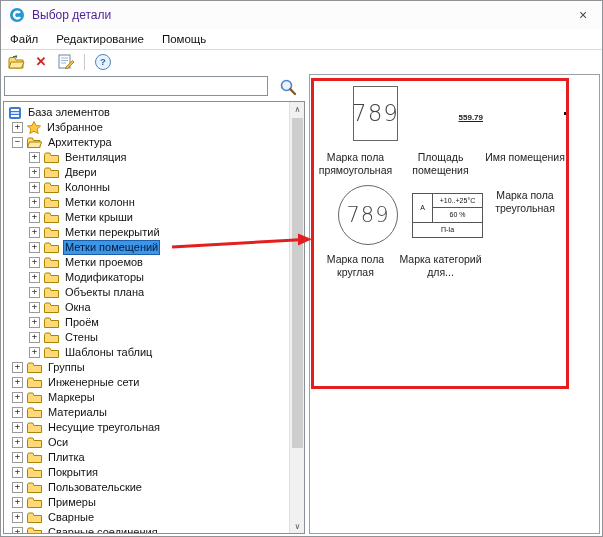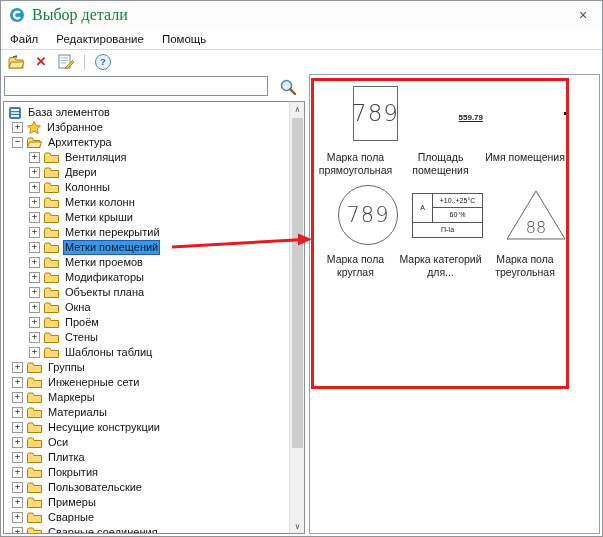--- a/index.html
+++ b/index.html
@@ -4,21 +4,21 @@
 <style>
   html,body{margin:0;padding:0;background:#d8d8d8;}
   .window{
     position:relative;width:601px;height:535px;background:#ffffff;
     border:1px solid #8f9499;font-family:"Liberation Sans",sans-serif;
     overflow:hidden;box-sizing:content-box;
   }
   
   .titlebar{position:absolute;left:0;top:0;width:100%;height:28px;background:#fcfcfc;
     display:flex;align-items:center;padding:0 8px;box-sizing:border-box;}
-  .title-text{font-size:16px;color:#15803d;margin-left:7px;font-family:Liberation Serif, serif;}
+  .title-text{font-size:12px;color:#4c1d95;margin-left:7px;}
   .close-btn{position:absolute;right:10px;top:5px;font-size:14px;color:#4a4a4a;
     width:18px;height:18px;text-align:center;line-height:18px;cursor:default;}
   
   .menubar{position:absolute;left:0;top:28px;width:100%;height:20px;
     display:flex;align-items:center;gap:14px;padding-left:7px;font-size:11.5px;color:#111;
     border-bottom:1px solid #d9d9d9;background:#fff;}
   .menu-item{padding:0 2px;}
   
   .toolbar{position:absolute;left:0;top:49px;width:100%;height:23px;display:flex;
     align-items:center;gap:7px;padding-left:6px;background:#fff;}
@@ -332,21 +332,21 @@
           </span>
           <span class="tlabel">Материалы</span>
         </div>
         <div class="trow" style="padding-left: 8px;">
           <span class="exp">+</span>
           <span class="ticon">
             <svg width="15" height="11" viewBox="0 0 15 11">
               <path d="M0.5 2.5 L0.5 10.5 L14.5 10.5 L14.5 3.5 L7 3.5 L5.8 1 L1.5 1 Z" fill="#FFD978" stroke="#A98500"></path>
             </svg>
           </span>
-          <span class="tlabel">Несущие конструкции</span>
+          <span class="tlabel">Несущие треугольная</span>
         </div>
         <div class="trow" style="padding-left: 8px;">
           <span class="exp">+</span>
           <span class="ticon">
             <svg width="15" height="11" viewBox="0 0 15 11">
               <path d="M0.5 2.5 L0.5 10.5 L14.5 10.5 L14.5 3.5 L7 3.5 L5.8 1 L1.5 1 Z" fill="#FFD978" stroke="#A98500"></path>
             </svg>
           </span>
           <span class="tlabel">Оси</span>
         </div>
@@ -443,26 +443,20 @@
           <div class="g-tbl">
             <div class="ta">А</div>
             <div class="tt">+10..+25°C</div>
             <div>60 %</div>
             <div class="tb">П-Iа</div>
           </div>
         </div>
         <div class="lib-label">Марка категорий для...</div>
       </div>
       <div class="lib-item">
-        <div class="icon-box">
-          <svg width="62" height="52" viewBox="0 0 62 52">
-            <polygon points="31,2 60,50 2,50" fill="none" stroke="#666"></polygon>
-            <text x="31" y="44" text-anchor="middle" font-size="16" font-weight="200" fill="#444" font-family="DejaVu Sans, sans-serif">88</text>
-          </svg>
-        </div>
         <div class="lib-label">Марка пола треугольная</div>
       </div>
     </div>
   <div class="red-rect"></div>
 
   <svg class="arrow-svg">
     <line x1="171" y1="246" x2="299" y2="238.7" stroke="#e41e1e" stroke-width="3"></line>
     <polygon points="297,232.5 311,238.3 297,244.5" fill="#e41e1e"></polygon>
   </svg>
 

